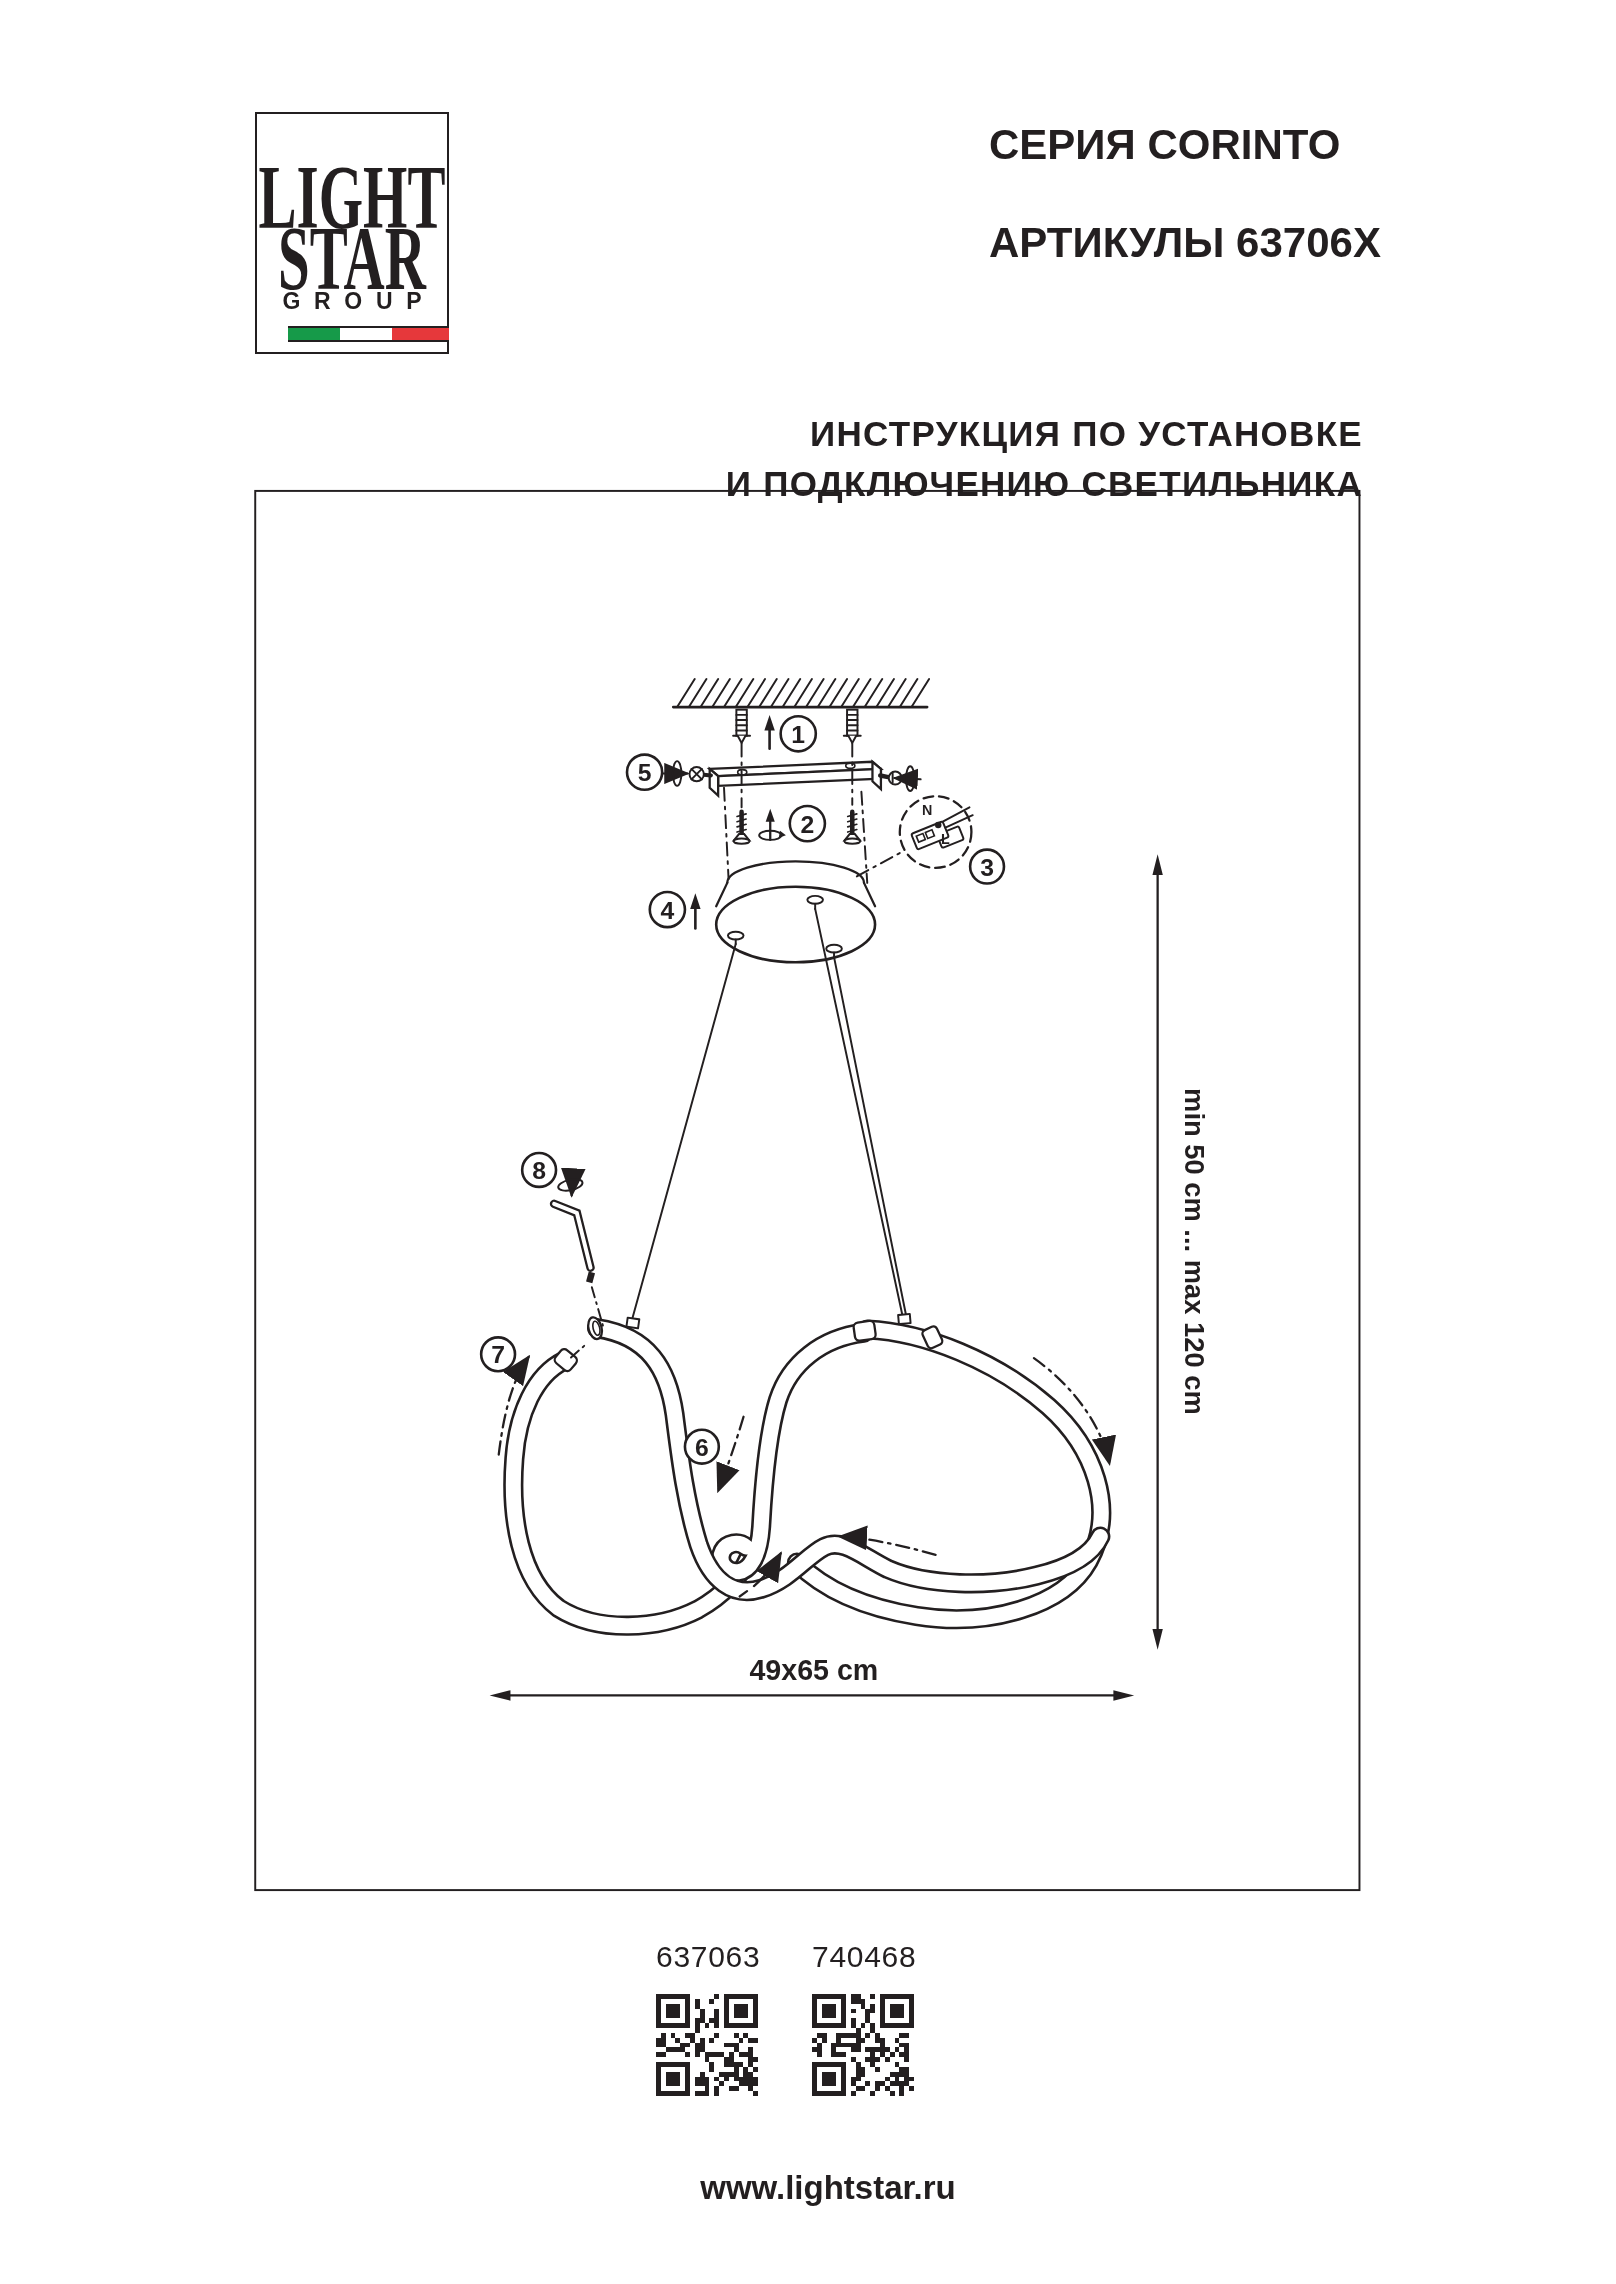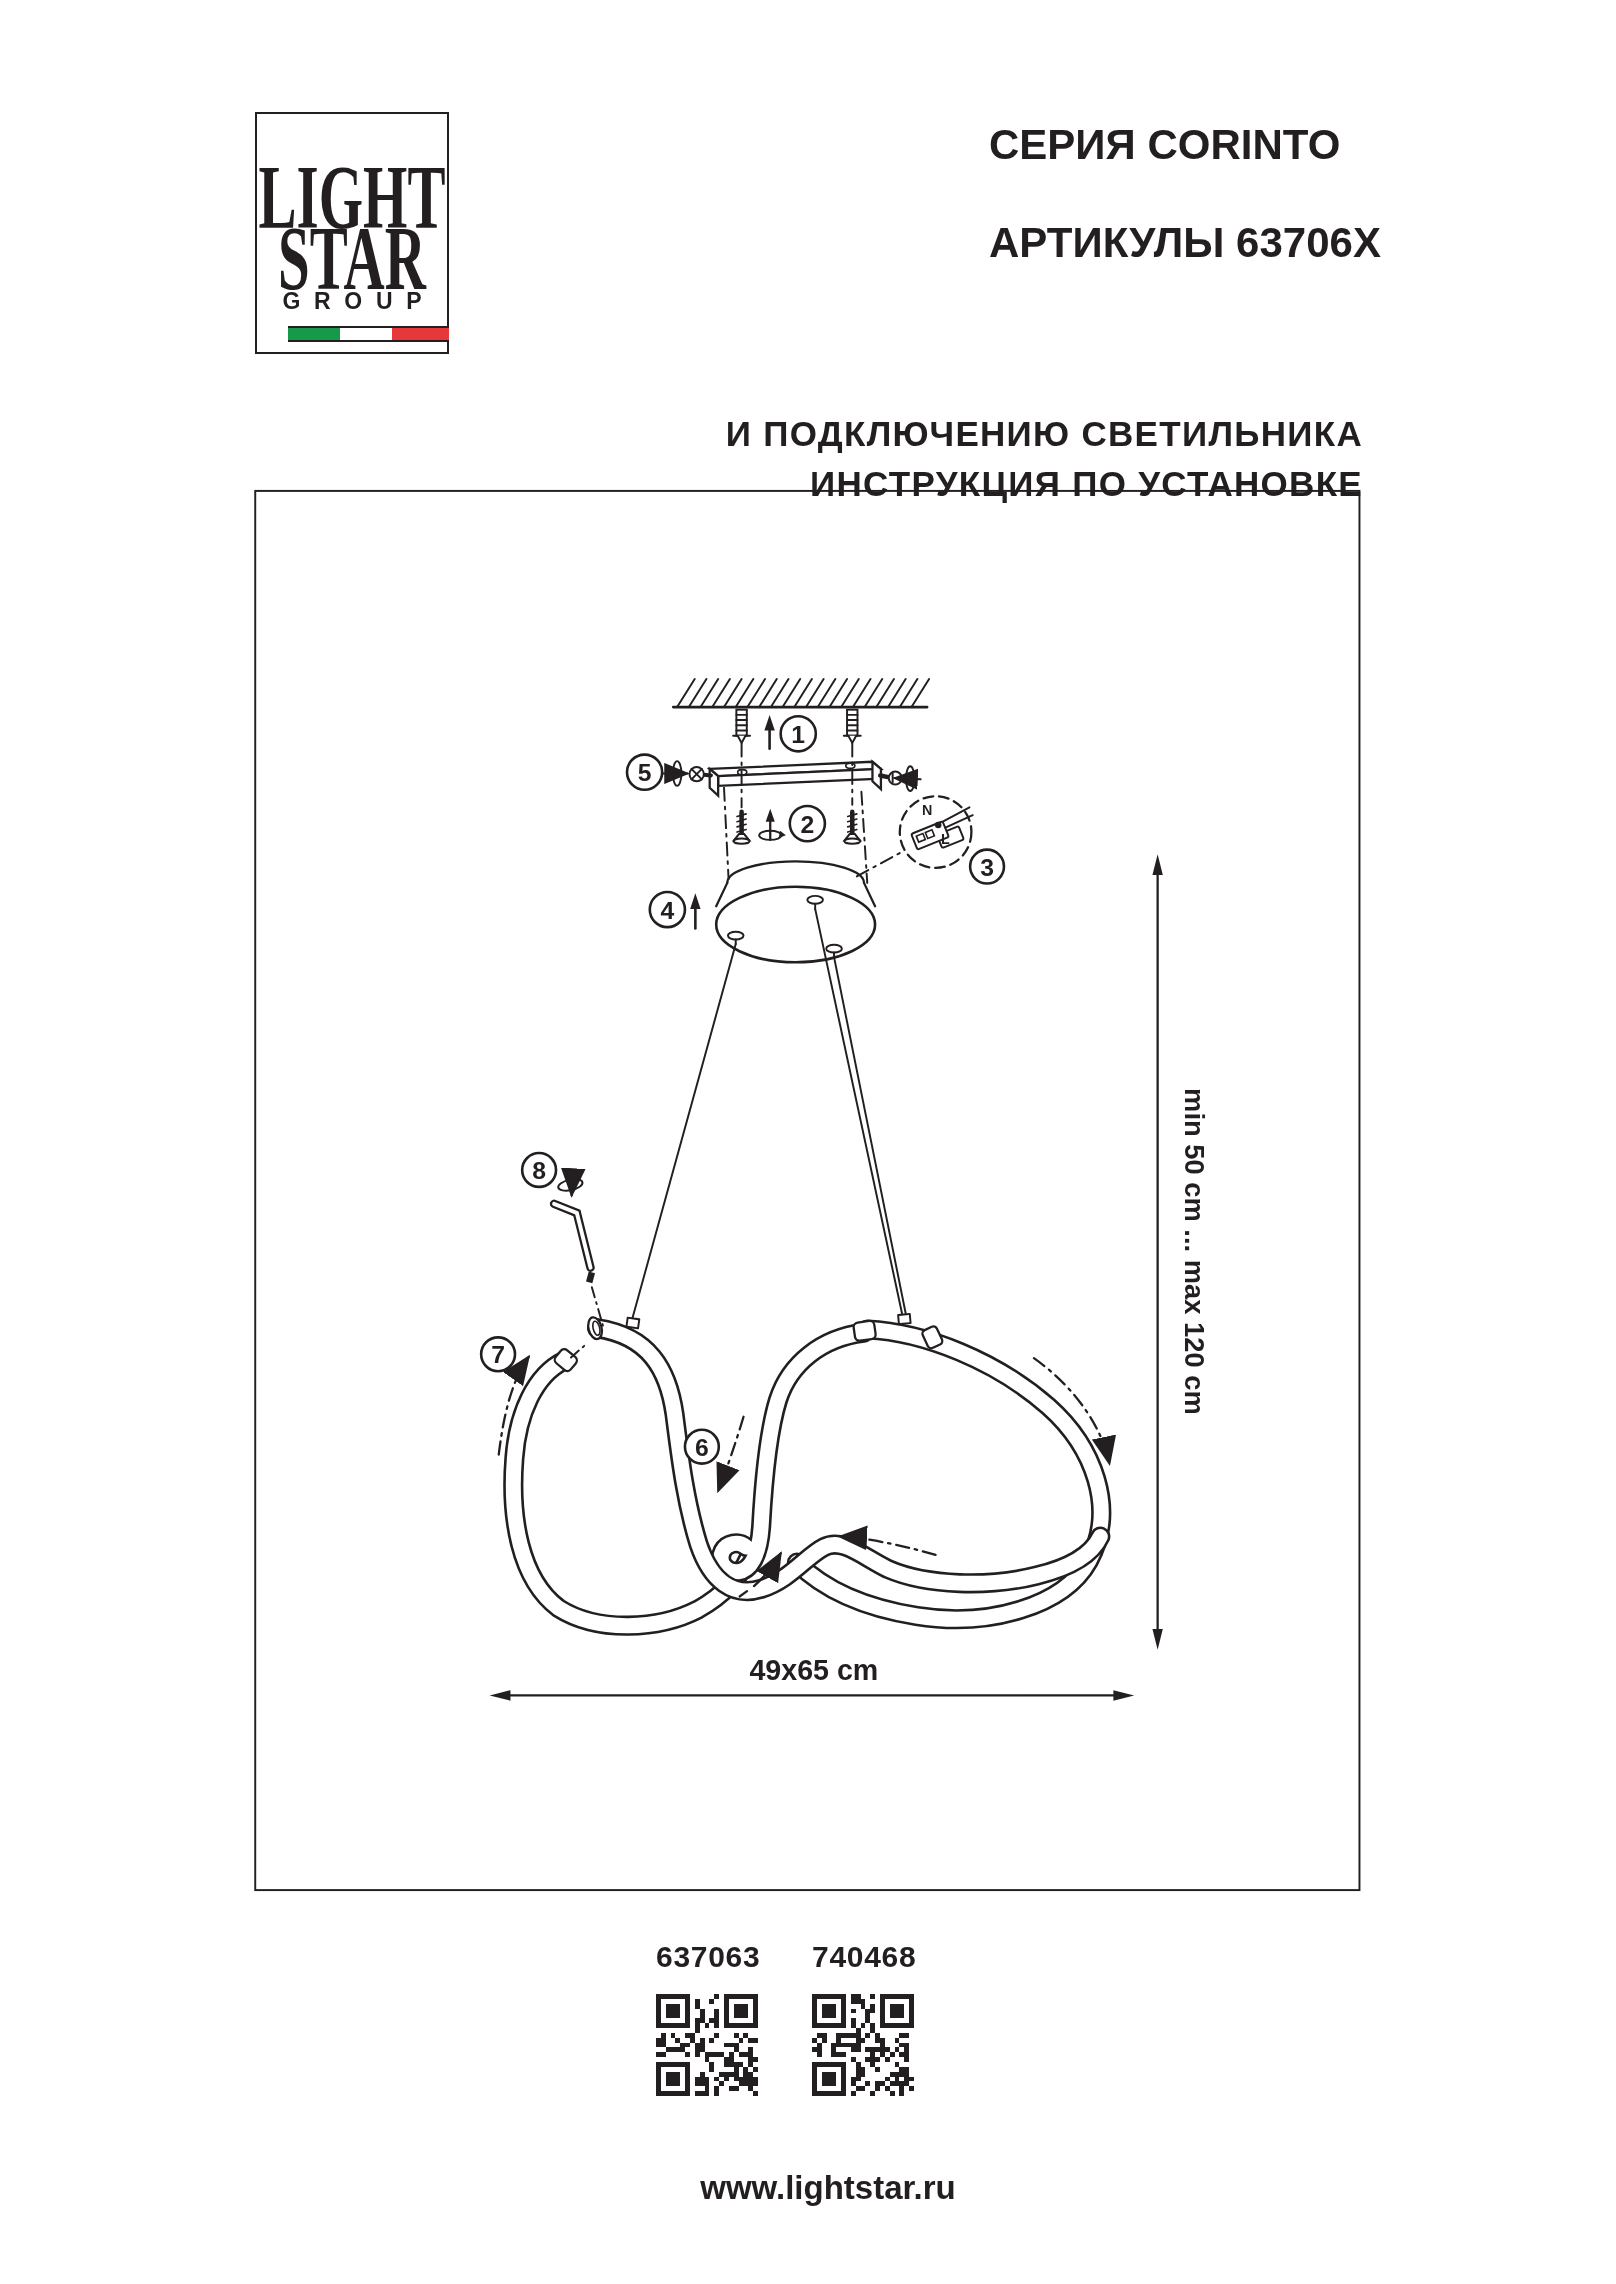--- a/index.html
+++ b/index.html
@@ -11,21 +11,21 @@
       font-family:"Liberation Serif",serif;font-weight:700;font-size:57px;letter-spacing:0px;white-space:nowrap;line-height:1;}
   .lw1{top:38px;} .lw2{top:99px;}
   .lg{position:absolute;top:174px;width:100%;text-align:center;font-weight:700;font-size:23px;letter-spacing:13.7px;text-indent:13.7px;white-space:nowrap;}
   .flag{position:absolute;top:212px;left:31px;width:161px;height:16.3px;border-top:2.6px solid #231f20;border-bottom:2.6px solid #231f20;box-sizing:border-box;display:flex;}
   .flag span{height:100%;}
   
   .hdr1{left:989px;top:124px;font-weight:700;font-size:42px;line-height:42px;white-space:nowrap;}
   .hdr1 .l2{margin-top:56px;}
   .hdr2{right:253px;top:409px;text-align:right;font-weight:700;font-size:35px;line-height:50px;letter-spacing:1.3px;white-space:nowrap;}
   
-  .qr-label{width:102px;text-align:center;font-weight:700;font-size:30px;letter-spacing:0.7px;}
+  .qr-label{width:102px;text-align:center;font-weight:400;font-size:30px;letter-spacing:0.7px;}
   .qr-box{width:102px;height:102px;}
   .footer{left:0;top:2169px;width:1616px;text-align:center;font-weight:700;font-size:33px;padding-left:20px;}
   svg{font-family:"Liberation Sans",sans-serif;}
 </style>
 </head>
 <body>
 
 <div class="abs logo-box">
   <div class="lw lw1">LIGHT</div>
   <div class="lw lw2">STAR</div>
@@ -35,22 +35,22 @@
     <span style="width:52px;background:#ffffff"></span>
     <span style="width:57px;background:#e6383b"></span>
   </div>
 </div>
 
 <div class="abs hdr1">
   <div>СЕРИЯ CORINTO</div>
   <div class="l2">АРТИКУЛЫ 63706X</div>
 </div>
 <div class="abs hdr2">
+  <div>ИНСТРУКЦИЯ ПО УСТАНОВКЕ</div>
   <div>И ПОДКЛЮЧЕНИЮ СВЕТИЛЬНИКА</div>
-  <div>ИНСТРУКЦИЯ ПО УСТАНОВКЕ</div>
 </div>
 
 <svg class="abs" style="left:0;top:0" width="1616" height="2284" viewBox="0 0 2482 3508">
   <defs>
     <marker id="ah" viewBox="0 0 12 10" refX="11" refY="5" markerWidth="13" markerHeight="11" orient="auto">
       <path d="M0,0 L12,5 L0,10 Z" fill="#231f20"></path>
     </marker>
   </defs>
 
   <g stroke="#231f20" fill="none" stroke-width="3.5" stroke-linecap="round">

